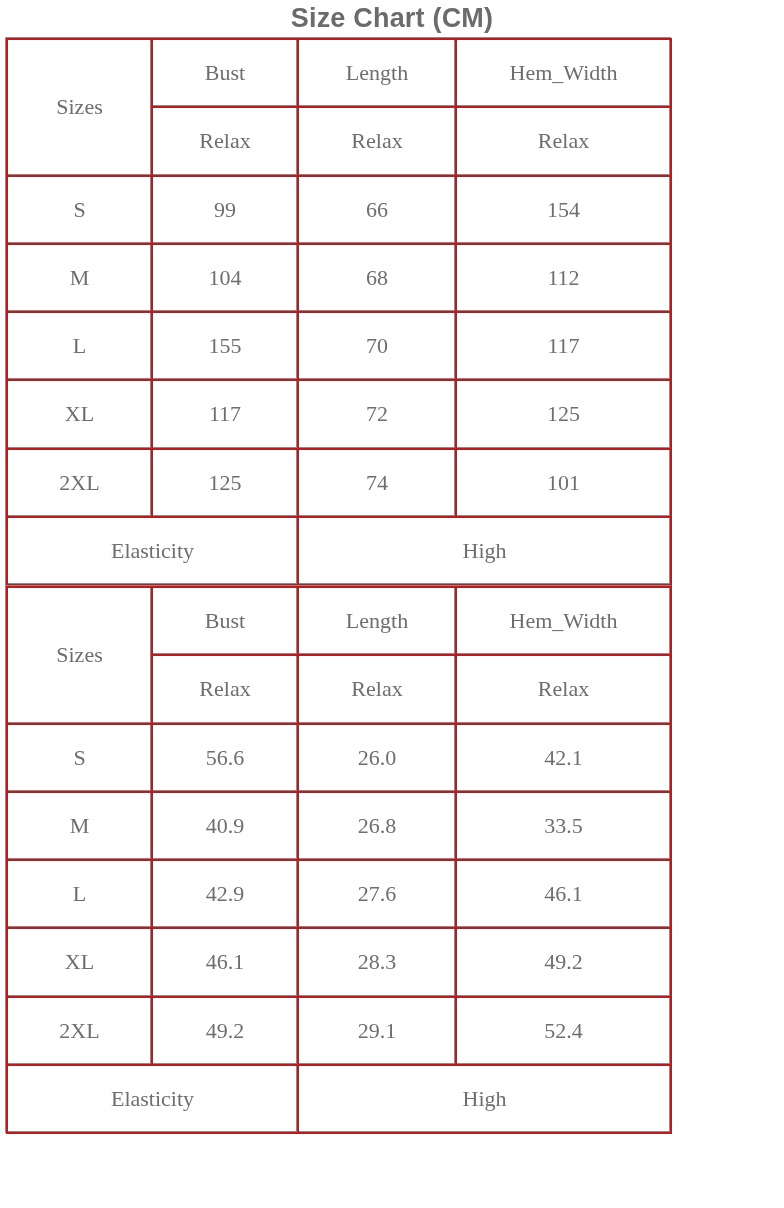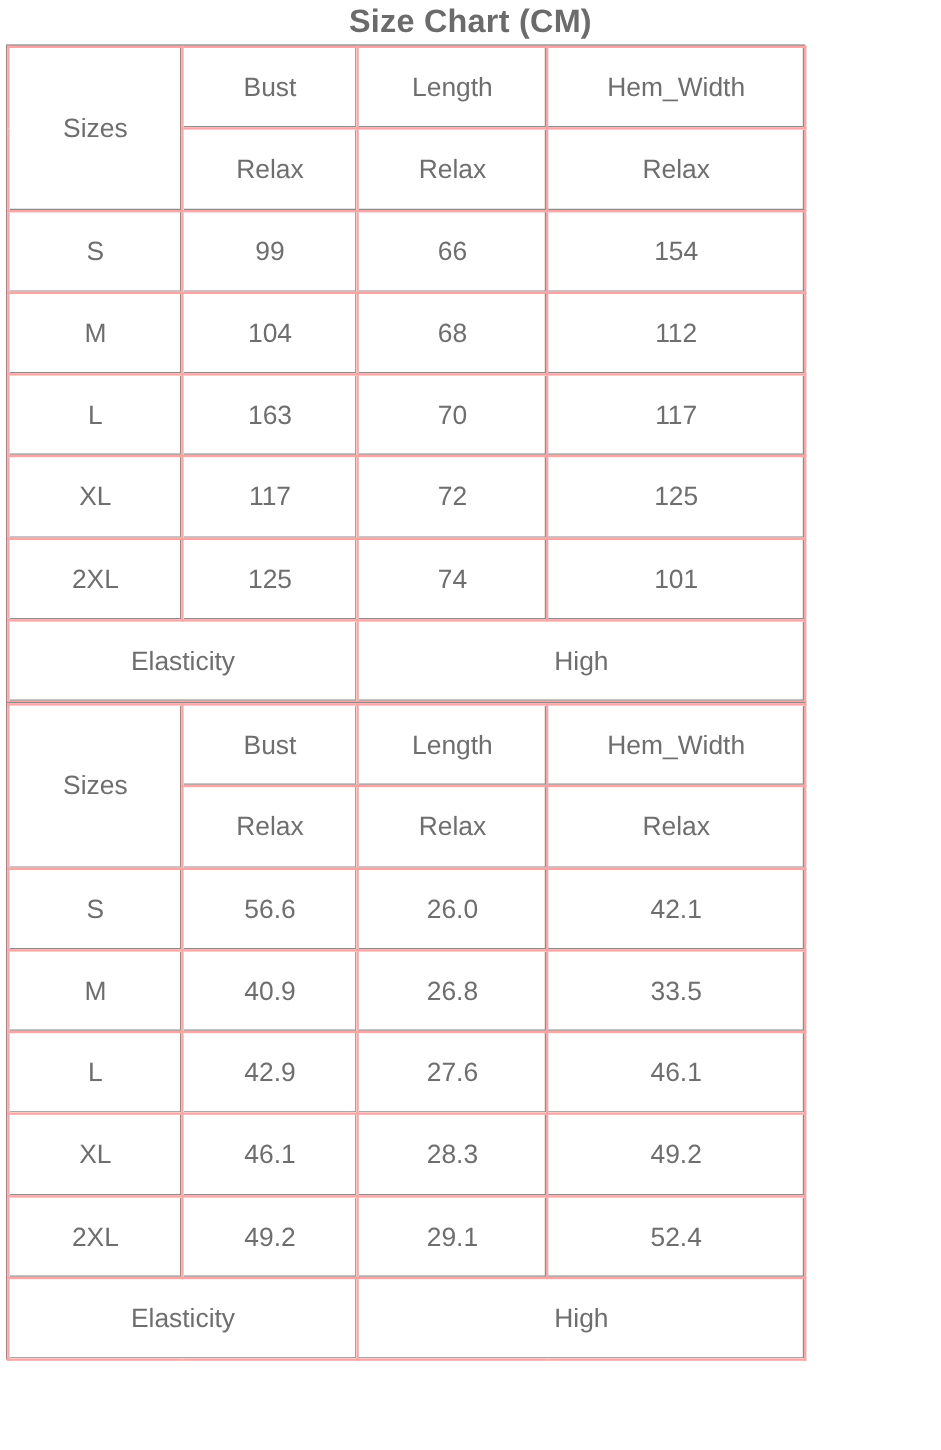--- a/index.html
+++ b/index.html
@@ -40,32 +40,33 @@
     table-layout: fixed;
     border-collapse: collapse;
     
     box-shadow: -1px -1px 0 #8c8c8c;
   }
   table.size-table col.c1 { width: 145px; }
   table.size-table col.c2 { width: 146px; }
   table.size-table col.c3 { width: 158px; }
   table.size-table col.c4 { width: 215px; }
   table.size-table td {
-    border: 2px solid #fca5a5;
+    border: 2px solid #b91c1c;
     
     box-shadow: inset -1px -1px 0 #8c8c8c;
     text-align: center;
     vertical-align: middle;
     padding: 0;
     height: 66px;
     font-size: 22px;
     font-weight: normal;
     color: #6e6e6e;
     background: #ffffff;
     overflow: hidden;
+    font-family: Liberation Serif, serif;
   }
 </style>
 </head>
 <body>
 
 <div class="page">
 
   <div class="chart-block section-cm">
     <h2 class="chart-title">Size Chart (CM)</h2>
     <table class="size-table">
@@ -94,21 +95,21 @@
           <td>154</td>
         </tr>
         <tr>
           <td>M</td>
           <td>104</td>
           <td>68</td>
           <td>112</td>
         </tr>
         <tr>
           <td>L</td>
-          <td>163</td>
+          <td>155</td>
           <td>70</td>
           <td>117</td>
         </tr>
         <tr>
           <td>XL</td>
           <td>117</td>
           <td>72</td>
           <td>125</td>
         </tr>
         <tr>

